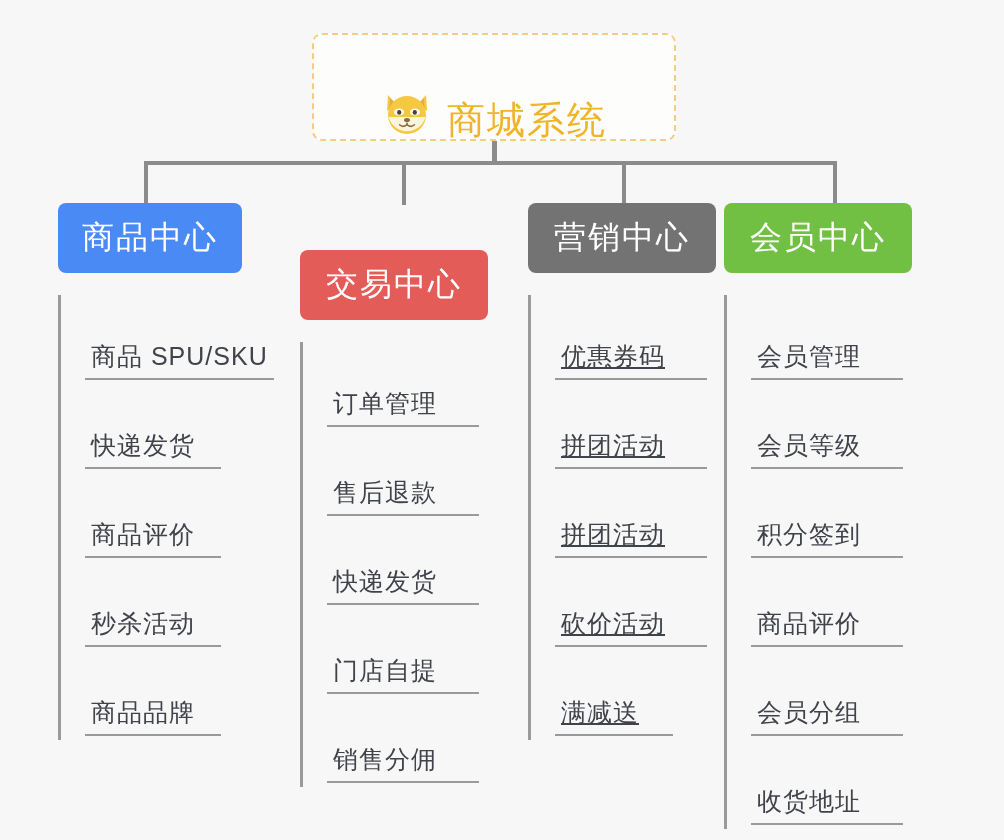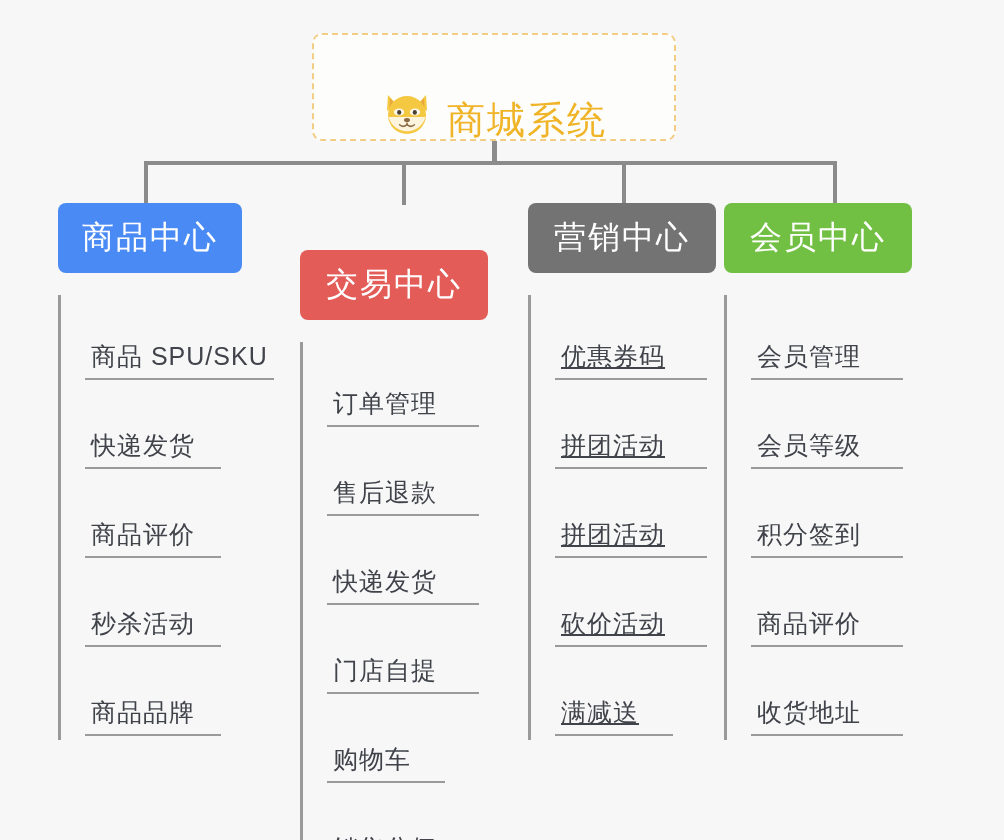--- a/index.html
+++ b/index.html
@@ -177,23 +177,20 @@
       <div class="leaf">
           <span class="leaf-label">售后退款</span>
         </div>
       <div class="leaf">
           <span class="leaf-label">快递发货</span>
         </div>
       <div class="leaf">
           <span class="leaf-label">门店自提</span>
         </div>
       <div class="leaf">
-          <span class="leaf-label wide" style="min-width:106px">购物车</span>
-        </div>
-      <div class="leaf">
           <span class="leaf-label">销售分佣</span>
         </div>
     </div>
   </div>
 
   <div class="column col-2" style="left:528px;">
     <div class="cat-box">
       <span>营销中心</span>
     </div>
     <div class="leaf-stack">
@@ -226,18 +223,21 @@
       <div class="leaf">
           <span class="leaf-label">会员等级</span>
         </div>
       <div class="leaf">
           <span class="leaf-label">积分签到</span>
         </div>
       <div class="leaf">
           <span class="leaf-label">商品评价</span>
         </div>
       <div class="leaf">
+          <span class="leaf-label">会员分组</span>
+        </div>
+      <div class="leaf">
           <span class="leaf-label">收货地址</span>
         </div>
     </div>
   </div>
 
 </div>
 
 </body></html>

